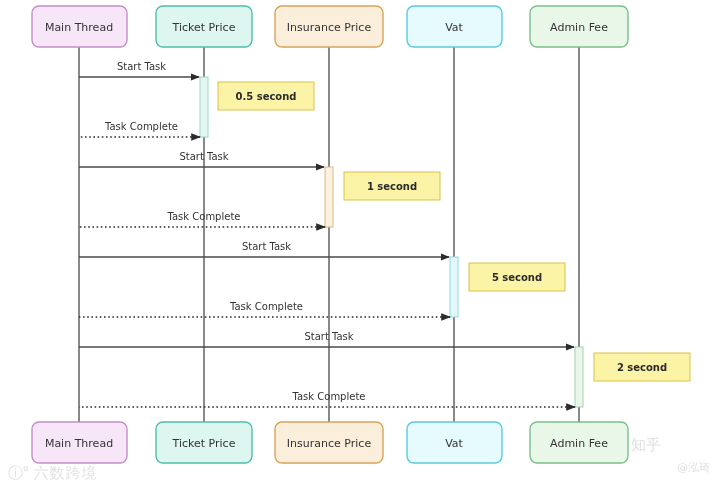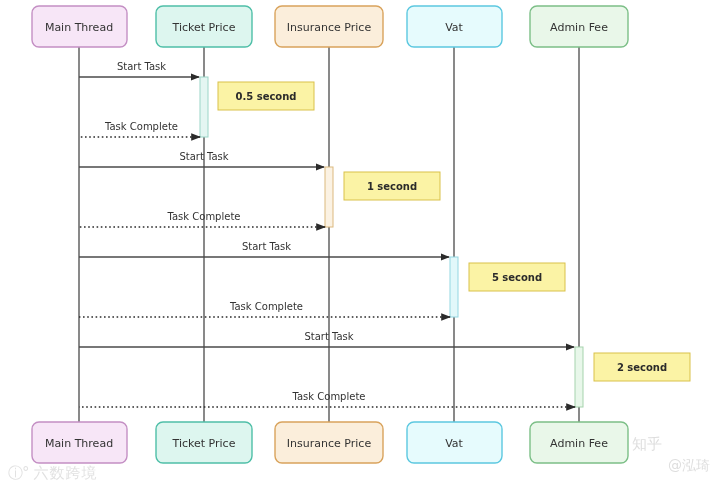--- a/index.html
+++ b/index.html
@@ -94,30 +94,30 @@
     color: #c9c9c9;
     letter-spacing: 1px;
     font-family: Liberation Mono, monospace;
   }
   #watermark-right {
     position: absolute;
     right: 10px;
     bottom: 14px;
     display: flex;
     align-items: center;
-    gap: 6px;
+    gap: 16px;
     opacity: 0.5;
     pointer-events: none;
   }
   #watermark-right .wm-brand {
     font-size: 15px;
     color: #bdbdbd;
   }
   #watermark-right .wm-user {
-    font-size: 14px;
+    font-size: 11px;
     color: #bdbdbd;
     margin-top: 44px;
   }
 </style>
 </head>
 <body>
 
 <div id="diagram-root">
   <svg class="seq" viewBox="0 0 720 489" xmlns="http://www.w3.org/2000/svg">
     <defs>

